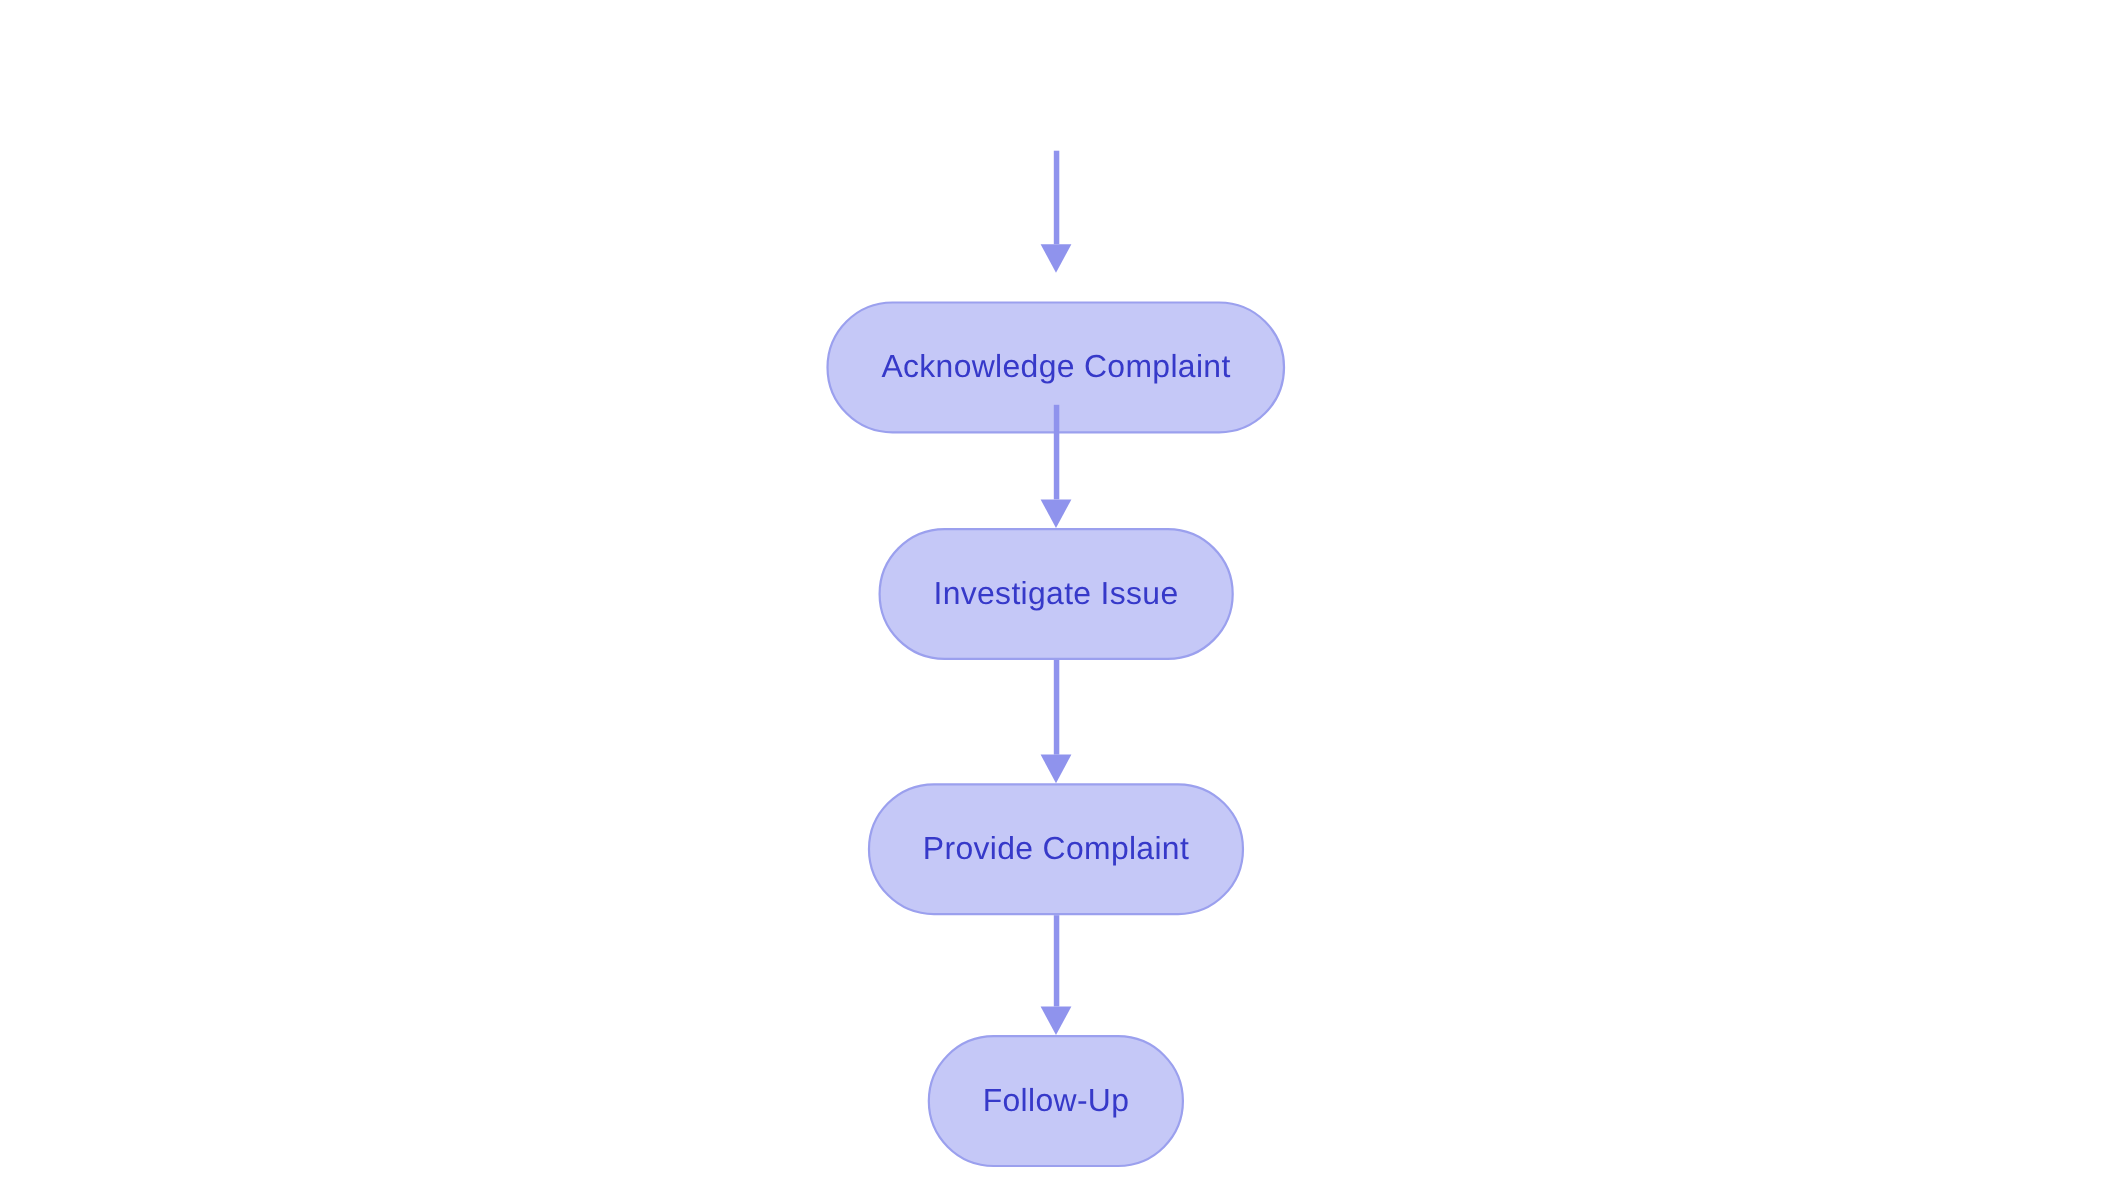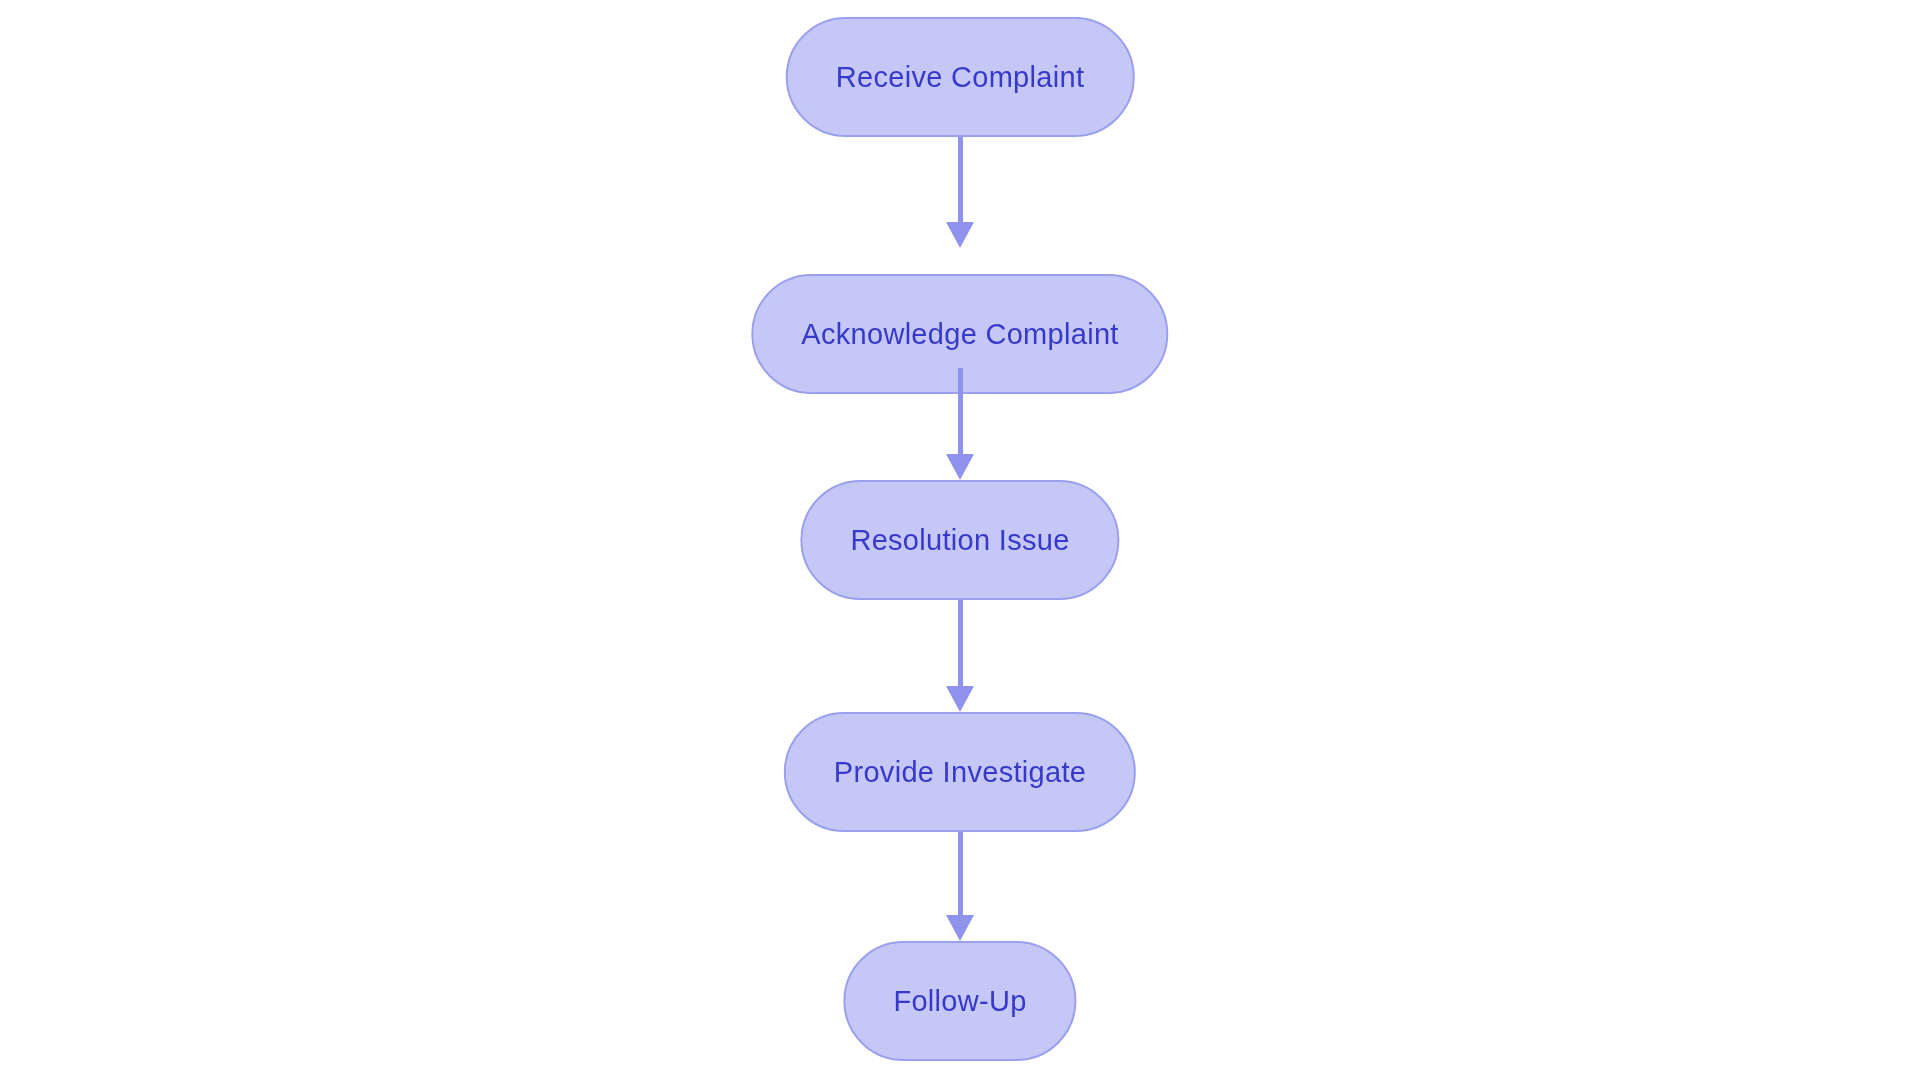--- a/index.html
+++ b/index.html
@@ -65,49 +65,46 @@
     border-left: 14px solid transparent;
     border-right: 14px solid transparent;
     border-top: 26px solid #8f93ed;
   }
 </style>
 </head>
 <body>
 
 <div class="canvas">
 
-  <div class="flow-node node-1">
-    <span class="node-label">Receive Complaint</span>
-  </div>
 
   <div class="flow-arrow arrow-1">
     <div class="arrow-line"></div>
     <div class="arrow-head"></div>
   </div>
 
   <div class="flow-node node-2">
     <span class="node-label">Acknowledge Complaint</span>
   </div>
 
   <div class="flow-arrow arrow-2">
     <div class="arrow-line"></div>
     <div class="arrow-head"></div>
   </div>
 
   <div class="flow-node node-3">
-    <span class="node-label">Resolution Issue</span>
+    <span class="node-label">Investigate Issue</span>
   </div>
 
   <div class="flow-arrow arrow-3">
     <div class="arrow-line"></div>
     <div class="arrow-head"></div>
   </div>
 
   <div class="flow-node node-4">
-    <span class="node-label">Provide Investigate</span>
+    <span class="node-label">Provide Complaint</span>
   </div>
 
   <div class="flow-arrow arrow-4">
     <div class="arrow-line"></div>
     <div class="arrow-head"></div>
   </div>
 
   <div class="flow-node node-5">
     <span class="node-label">Follow-Up</span>
   </div>

